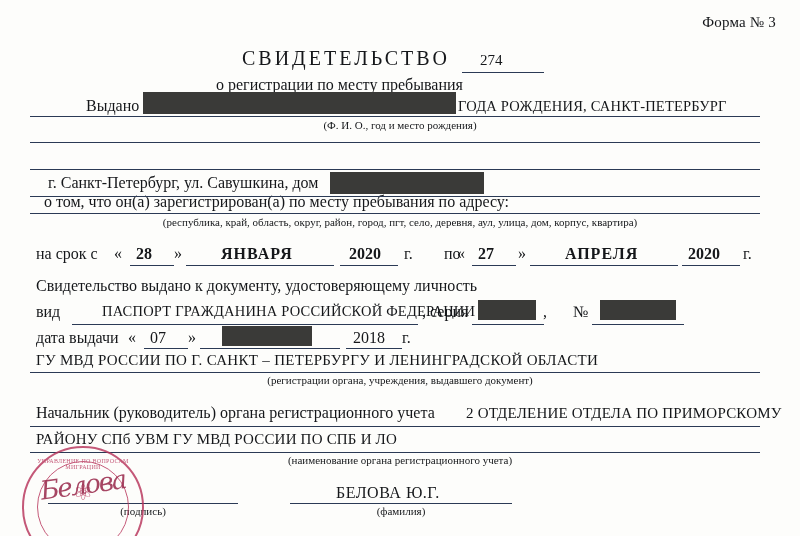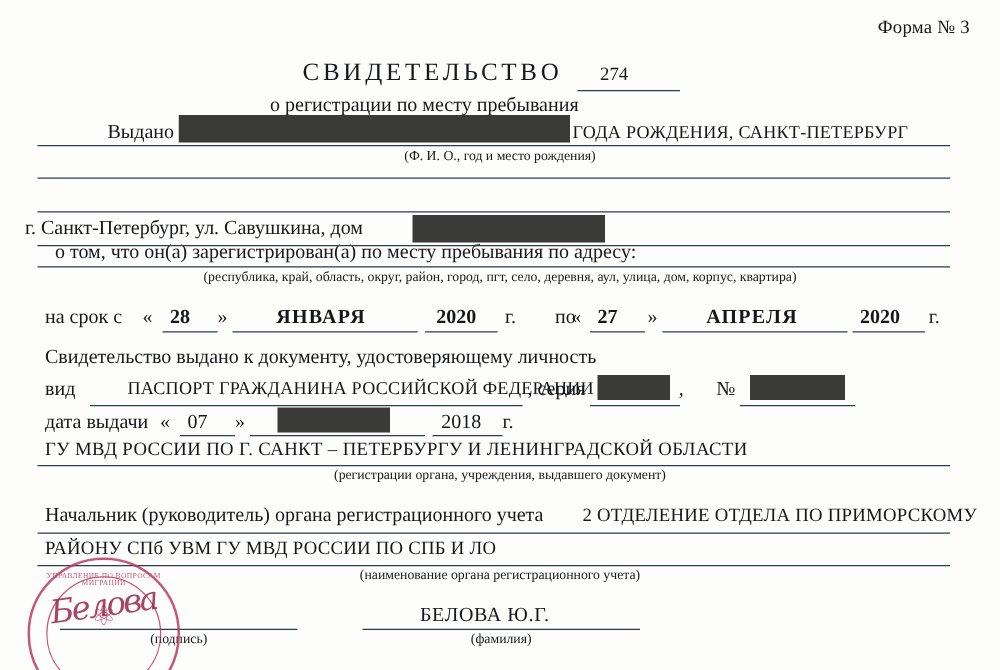--- a/index.html
+++ b/index.html
@@ -89,21 +89,21 @@
   .lbl-otom {
     top: 147px;
     left: 44px;
     font-size: 16px;
     margin-top: 46px;
   }
   .line-3 { top: 169px; left: 30px; width: 730px; }
 
   .addr-text {
     top: 174px;
-    left: 20px;
+    left: 48px;
     font-size: 16px;
     text-align: center;
   }
   .addr-redact {
     top: 172px;
     left: 330px;
     width: 154px;
     height: 22px;
   }
   .line-4 { top: 196px; left: 30px; width: 730px; }

